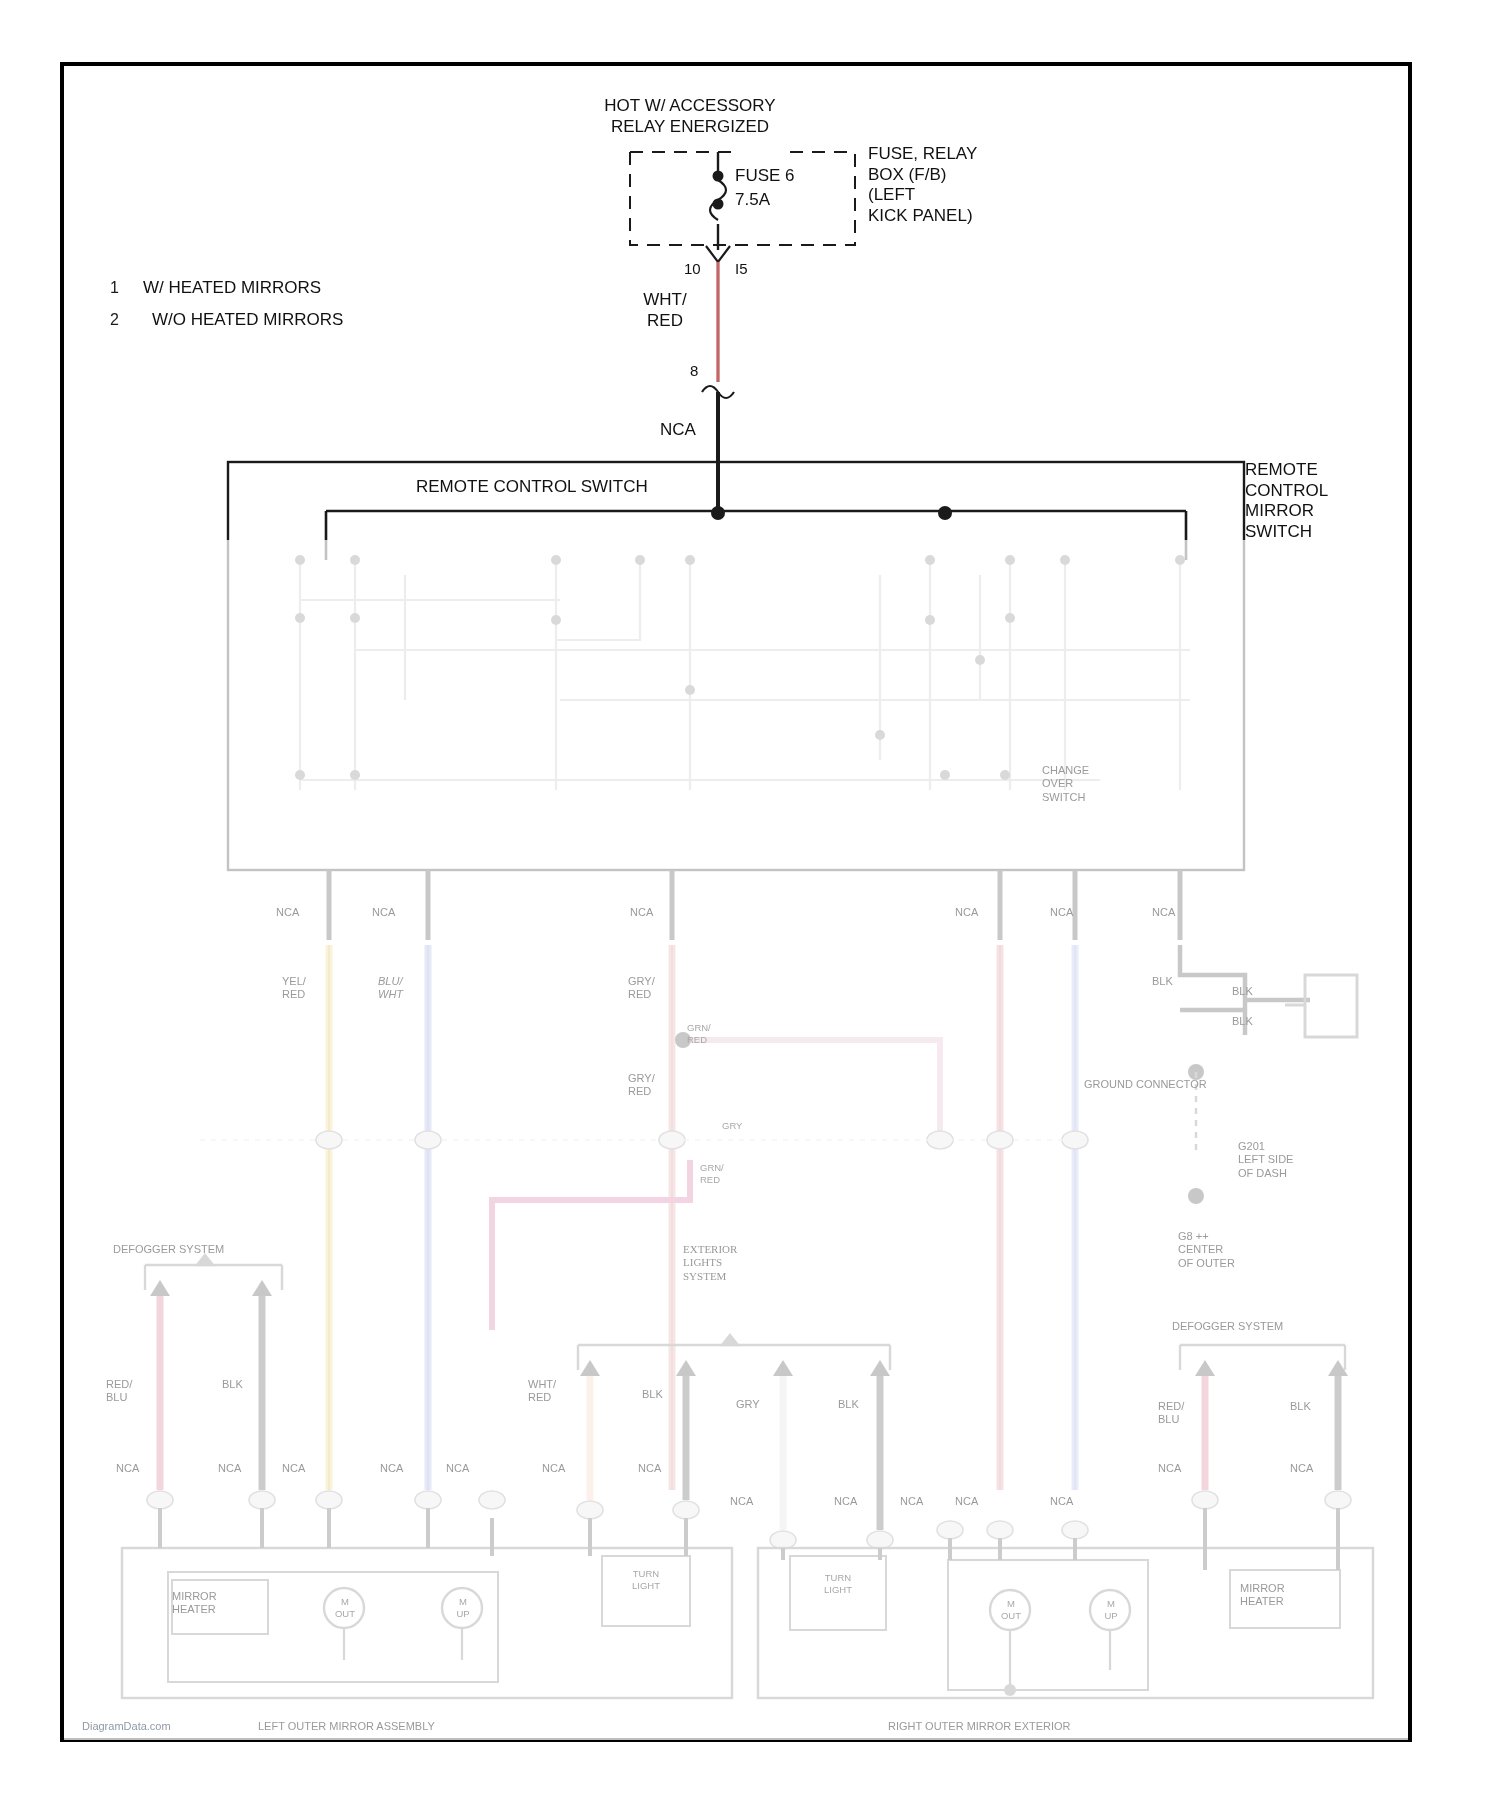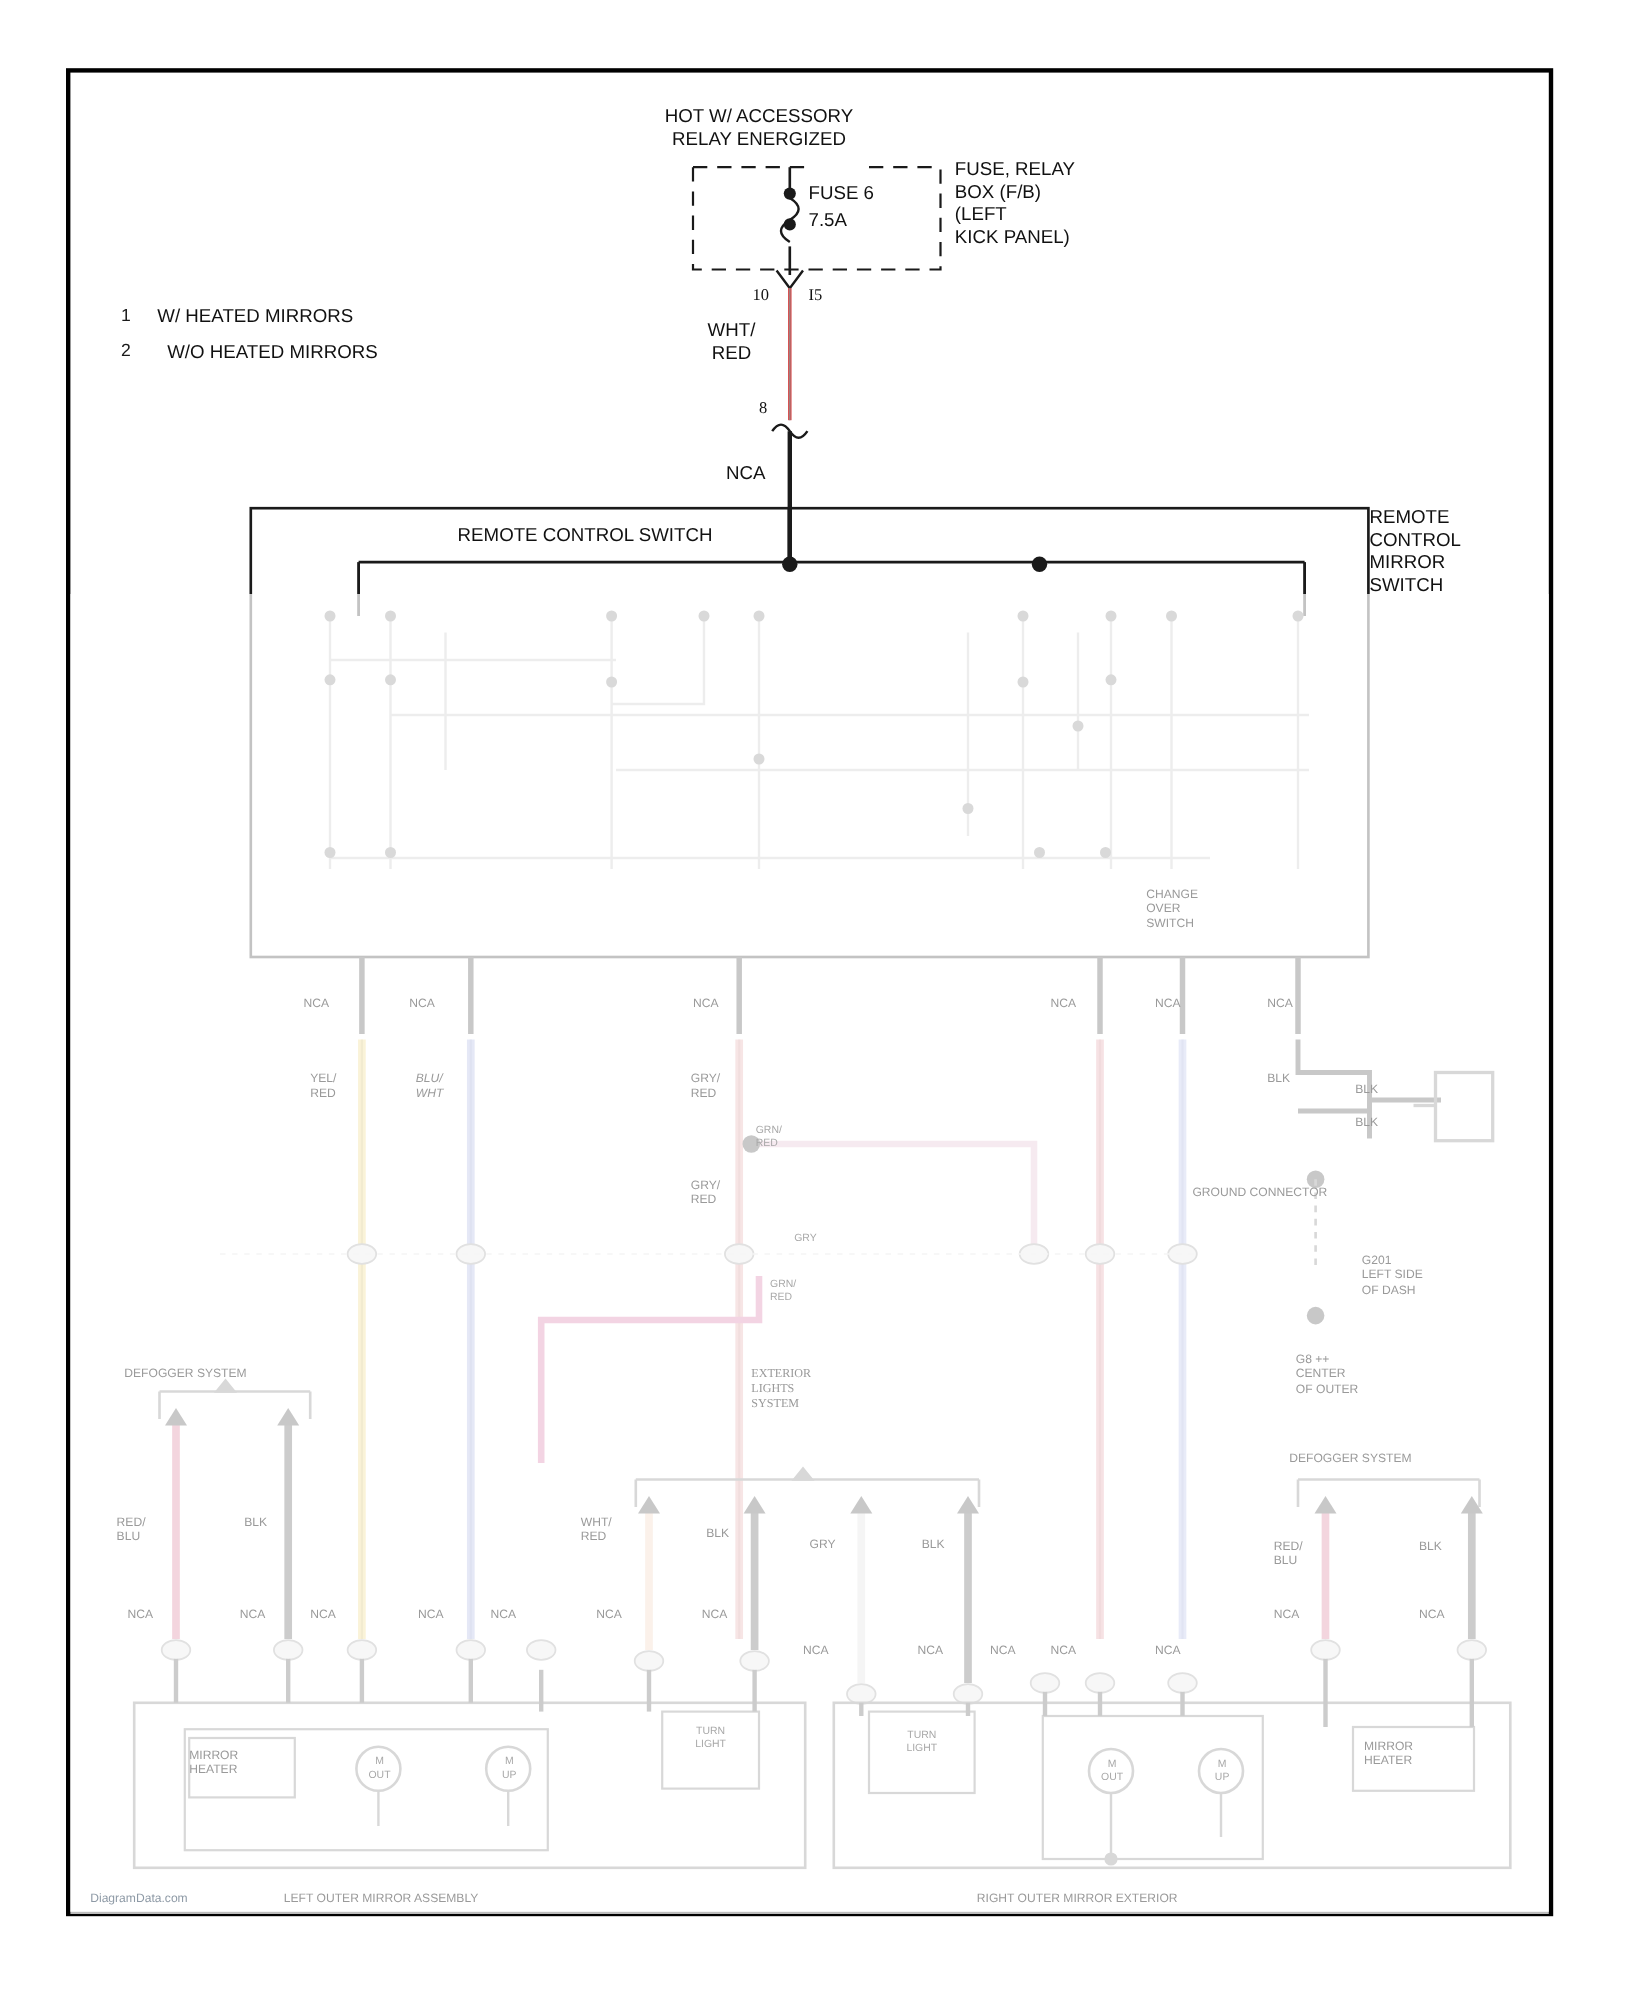--- a/index.html
+++ b/index.html
@@ -50,21 +50,21 @@
   }
   .txt {
     position: absolute;
     font-family: "Liberation Sans", sans-serif;
     color: #1a1a1a;
     white-space: pre;
     line-height: 1.22;
     z-index: 50;
   }
   .t-main { font-size: 17px; color:#111; }
-  .t-mid  { font-size: 15px; color:#111;font-family:Liberation Serif, serif; }
+  .t-mid  { font-size: 15px; color:#111; }
   .t-faint{ font-size: 11px; color:#9a9a9a; }
   .t-faint2{ font-size: 9.5px; color:#a8a8a8; }
   .center { text-align: center; }
   .legend-num { font-size: 16px; }
   .watermark {
     font-size: 11px;
     color: #8e9aa6;
   }
 </style>
 </head>
@@ -336,21 +336,21 @@
   <div class="txt t-main" style="left:143px; top:278px;">W/ HEATED MIRRORS</div>
   <div class="txt legend-num" style="left:110px; top:310px;">2</div>
   <div class="txt t-main" style="left:152px; top:310px;">W/O HEATED MIRRORS</div>
 
   <div class="txt t-main" style="left:416px; top:477px;">REMOTE CONTROL SWITCH</div>
   <div class="txt t-main" style="left:1245px; top:460px;">REMOTE
 CONTROL
 MIRROR
 SWITCH</div>
 
-  <div class="txt t-faint" style="left:1042px; top:764px;margin-top:43px;">CHANGE
+  <div class="txt t-faint" style="left:1042px; top:764px;">CHANGE
 OVER
 SWITCH</div>
 
   <div class="txt t-faint" style="left:276px; top:906px;">NCA</div>
   <div class="txt t-faint" style="left:372px; top:906px;">NCA</div>
   <div class="txt t-faint" style="left:630px; top:906px;">NCA</div>
   <div class="txt t-faint" style="left:955px; top:906px;">NCA</div>
   <div class="txt t-faint" style="left:1050px; top:906px;">NCA</div>
   <div class="txt t-faint" style="left:1152px; top:906px;">NCA</div>
 

